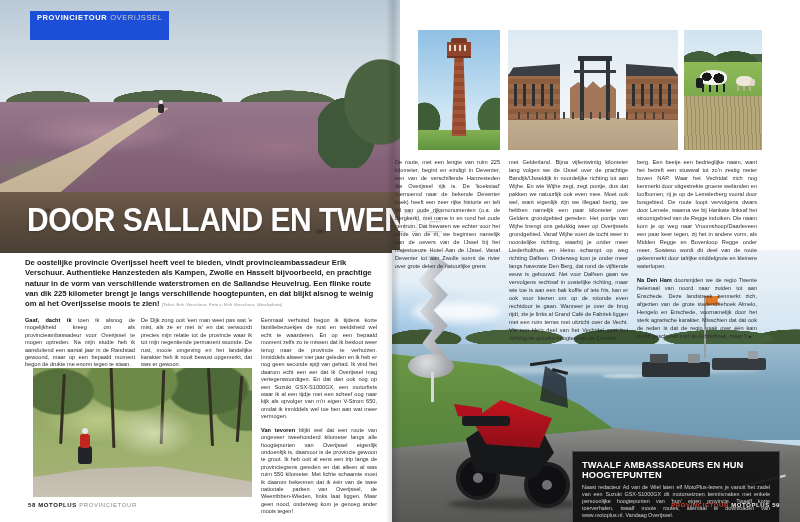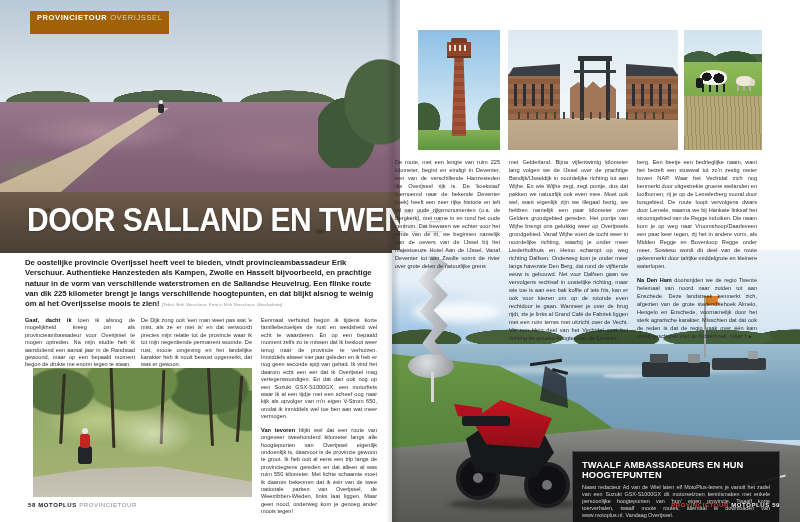--- a/index.html
+++ b/index.html
@@ -31,21 +31,21 @@
   .h-dirt{left:0;top:192px;width:400px;height:61px;
     background:
       radial-gradient(6px 4px at 12% 30%,rgba(30,24,18,.5),transparent 70%),
       radial-gradient(8px 5px at 34% 60%,rgba(30,24,18,.45),transparent 70%),
       radial-gradient(7px 4px at 58% 35%,rgba(30,24,18,.45),transparent 70%),
       radial-gradient(9px 5px at 80% 65%,rgba(30,24,18,.5),transparent 70%),
       radial-gradient(6px 4px at 94% 30%,rgba(30,24,18,.45),transparent 70%),
       linear-gradient(180deg,#6d5a49 0%,#584a3d 55%,#4a4036 100%);}
 
   
-  .badge{left:30px;top:11px;background:#a16207;color:#fff;padding:3px 7px 12px 7px;
+  .badge{left:30px;top:11px;background:#1d4ed8;color:#fff;padding:3px 7px 18px 7px;
          font-size:7.5px;letter-spacing:.6px;line-height:1;}
   .badge b{font-weight:bold;}
   .badge span{font-weight:normal;color:#cfcfcf;margin-left:3px;}
   .headline{left:27px;top:201px;color:#ffffff;font-size:30px;font-weight:bold;letter-spacing:-.5px;
             transform:scale(1,1.12);transform-origin:left top;text-shadow:0 1px 2px rgba(0,0,0,.25);}
 
   
   .standfirst{left:25px;top:258px;width:356px;font-size:7.7px;font-weight:bold;color:#1b1b1b;
               line-height:10.3px;text-align:left;}
   .credit{font-size:4.2px;font-weight:normal;color:#8a8a8a;letter-spacing:.2px;}

